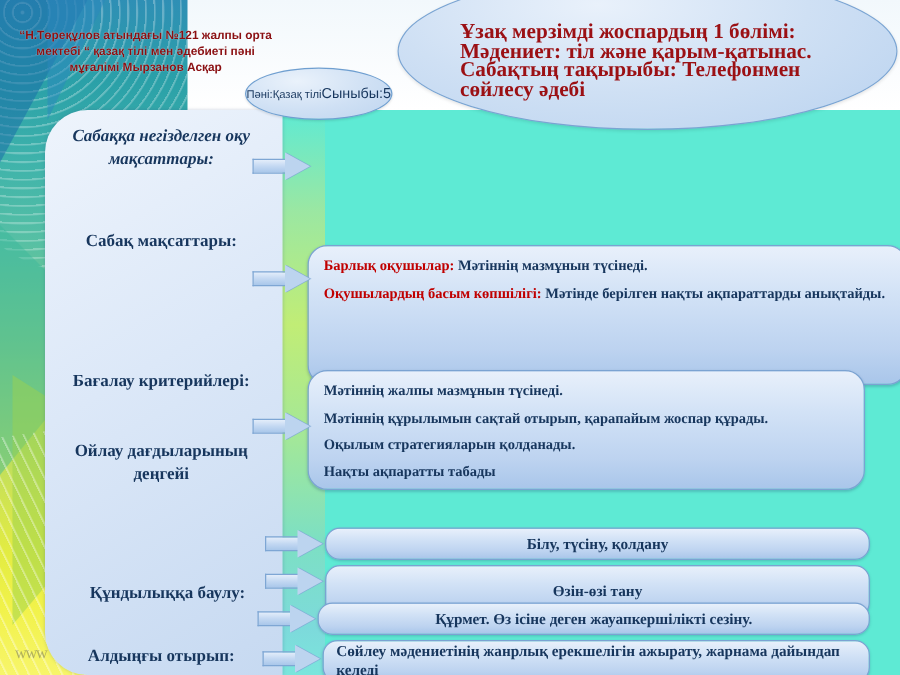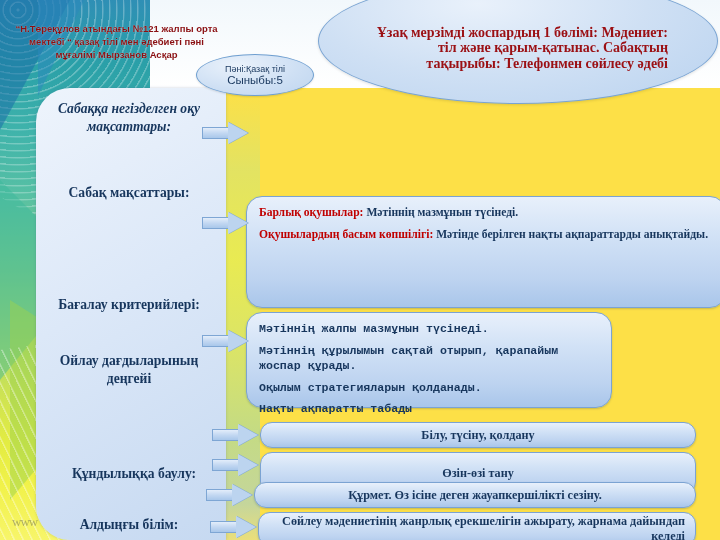--- a/index.html
+++ b/index.html
@@ -8,21 +8,21 @@
     width: 720px;
     height: 540px;
     overflow: hidden;
     font-family: "Liberation Serif", serif;
   }
 
   #slide {
     position: relative;
     width: 720px;
     height: 540px;
-    background: #fde047;
+    background: #5eead4;
     overflow: hidden;
   }
 
   
   .bg-left {
     position: absolute;
     left: 0; top: 0;
     width: 150px; height: 540px;
     background:
       linear-gradient(180deg,
@@ -137,21 +137,21 @@
 
   .badge {
     position: absolute;
     left: 196px; top: 54px;
     width: 118px; height: 42px;
     z-index: 7;
     border-radius: 50%;
     background: radial-gradient(ellipse at 35% 25%, #eaf2fb 0%, #cfe0f4 55%, #bed5ef 100%);
     border: 1px solid #6f9fd0;
     display: flex;
-    flex-direction: column;
+    flex-direction: row;
     align-items: center;
     justify-content: center;
     box-shadow: 0 1px 2px rgba(0,0,0,.12);
   }
   .badge .b1 {
     font-family: "Liberation Sans", sans-serif;
     font-size: 9px;
     color: #17365d;
   }
   .badge .b2 {
@@ -168,25 +168,25 @@
     border-radius: 50% / 50%;
     background: radial-gradient(ellipse at 40% 20%, #e9f1fb 0%, #cfe0f4 50%, #b9d2ef 100%);
     border: 1px solid #7aa4d2;
     display: flex;
     align-items: center;
     justify-content: center;
     box-shadow: 0 1px 3px rgba(0,0,0,.12);
   }
   .title-ellipse .ttext {
     width: 300px;
-    text-align: right;
+    text-align: left;
     color: #9b1014;
     font-family: "Liberation Serif", serif;
     font-weight: bold;
-    font-size: 14px;
+    font-size: 17px;
     line-height: 15.5px;
     padding-top: 14px;
   }
 
   
   .left-panel {
     position: absolute;
     left: 36px; top: 88px;
     width: 190px; height: 452px;
     z-index: 4;
@@ -263,30 +263,30 @@
     border-radius: 16px;
   }
   .box p { margin: 0 0 6px 0; }
   .box p:last-child { margin-bottom: 0; }
   .box .hl { color: #c00000; }
 
   .box.strip {
     display: flex;
     align-items: center;
     justify-content: center;
-    text-align: right;
+    text-align: left;
     font-size: 12.2px;
     line-height: 15px;
     border-radius: 12px;
     padding: 2px 10px;
   }
 
   #box-learning   { left: 246px; top: 98px;  width: 466px; height: 92px; }
   #box-objectives { left: 246px; top: 196px; width: 480px; height: 112px; }
-  #box-criteria   { left: 246px; top: 312px; width: 366px; height: 96px; font-family: Liberation Mono, monospace; }
+  #box-criteria   { left: 246px; top: 296px; width: 446px; height: 96px; }
   #box-thinking   { left: 260px; top: 422px; width: 436px; height: 26px; }
   #box-interdisc  { left: 260px; top: 452px; width: 436px; height: 42px; }
   #box-values     { left: 254px; top: 482px; width: 442px; height: 26px; }
   #box-prior      { left: 258px; top: 512px; width: 438px; height: 34px; }
 
   .wm {
     position: absolute;
     left: 12px; bottom: 10px;
     z-index: 10;
     font-family: "Liberation Serif", serif;
@@ -322,21 +322,21 @@
     <div class="ttext">Ұзақ мерзімді жоспардың 1 бөлімі: Мәдениет: тіл және қарым-қатынас. Сабақтың тақырыбы: Телефонмен сөйлесу әдебі</div>
   </div>
 
   <div class="left-panel"></div>
   <div class="labels">
     <div class="lbl l0">Сабаққа негізделген оқу мақсаттары:</div>
     <div class="lbl l1">Сабақ мақсаттары:</div>
     <div class="lbl l2">Бағалау критерийлері:</div>
     <div class="lbl l3">Ойлау дағдыларының деңгейі</div>
     <div class="lbl l5">Құндылыққа баулу:</div>
-    <div class="lbl l6">Алдыңғы білім:</div>
+    <div class="lbl l6">Алдыңғы отырып:</div>
   </div>
 
   <div class="arrow" style="left:202px; top:122px;">
       <div class="shaft"></div>
       <div class="head"></div>
     </div>
   <div class="arrow" style="left:202px; top:212px;">
       <div class="shaft"></div>
       <div class="head"></div>
     </div>

